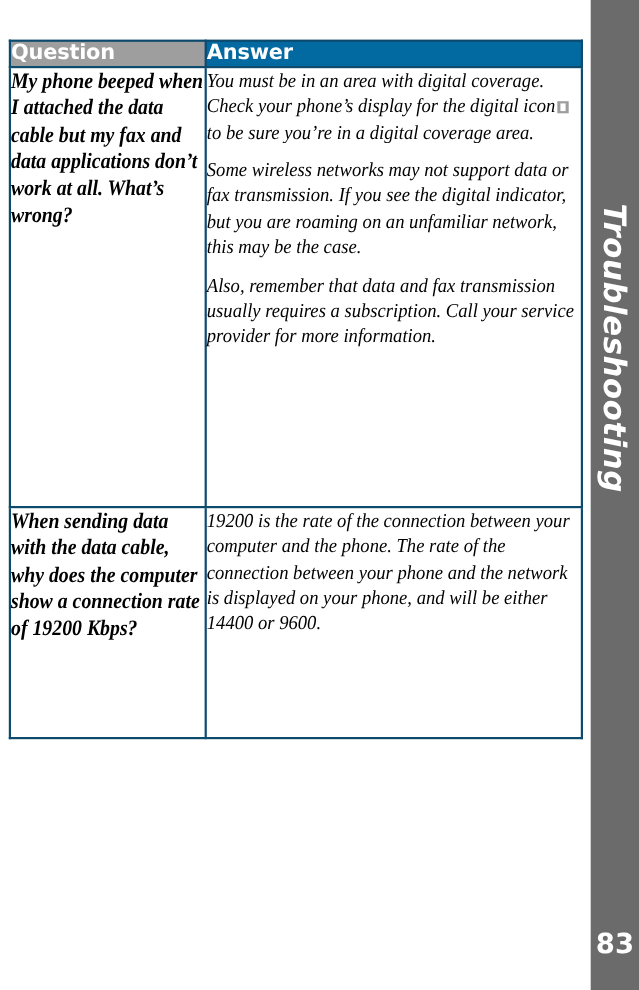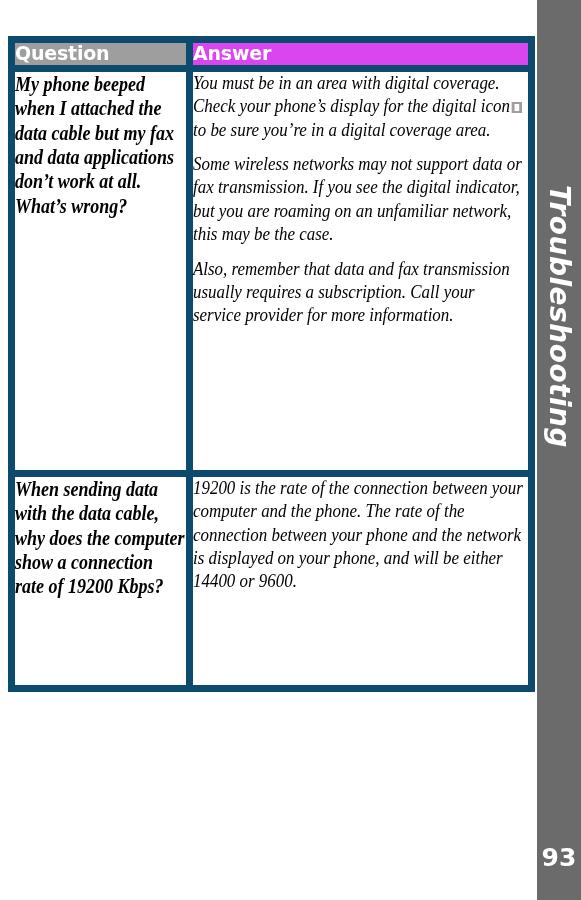--- a/index.html
+++ b/index.html
@@ -58,21 +58,21 @@
     top: 36px;
     width: 520px;
     border-collapse: collapse;
     table-layout: fixed;
   }
   #faq-table col.c-q { width: 178px; }
   #faq-table col.c-a { width: 342px; }
 
   #faq-table th,
   #faq-table td {
-    border: 7px solid #0c4a6e;
+    border: 2px solid #0c4a6e;
     vertical-align: top;
     padding: 0;
   }
 
   thead th {
     background: #9e9e9e;
     color: #ffffff;
     font-family: "DejaVu Sans", sans-serif;
     font-weight: bold;
     font-size: 19px;
@@ -142,21 +142,21 @@
 <body>
 
 <table id="faq-table">
   <colgroup>
     <col class="c-q">
     <col class="c-a">
   </colgroup>
   <thead>
     <tr>
       <th style="background: rgb(158, 158, 158);">Question</th>
-      <th style="background: #d946ef;">Answer</th>
+      <th style="background: #0369a1;">Answer</th>
     </tr>
   </thead>
   <tbody>
 
     <tr class="row-1">
       <td class="q-cell">
         <div class="q-text">My phone beeped when I attached the data cable but my fax and data applications don’t work at all. What’s wrong?</div>
       </td>
       <td class="a-cell">
         <p class="a-para"><span>You must be in an area with digital coverage. Check your phone’s display for the digital icon</span><span class="digital-icon"></span><span>to be sure you’re in a digital coverage area.</span></p>
@@ -172,14 +172,14 @@
       <td class="a-cell">
         <p class="a-para">19200 is the rate of the connection between your computer and the phone. The rate of the connection between your phone and the network is displayed on your phone, and will be either 14400 or 9600.</p>
       </td>
     </tr>
 
   </tbody>
 </table>
 
 <div id="side-tab" style="background: rgb(107, 107, 107);">
   <div id="side-tab-label">Troubleshooting</div>
-  <div id="page-number">93</div>
+  <div id="page-number">83</div>
 </div>
 
 </body></html>

